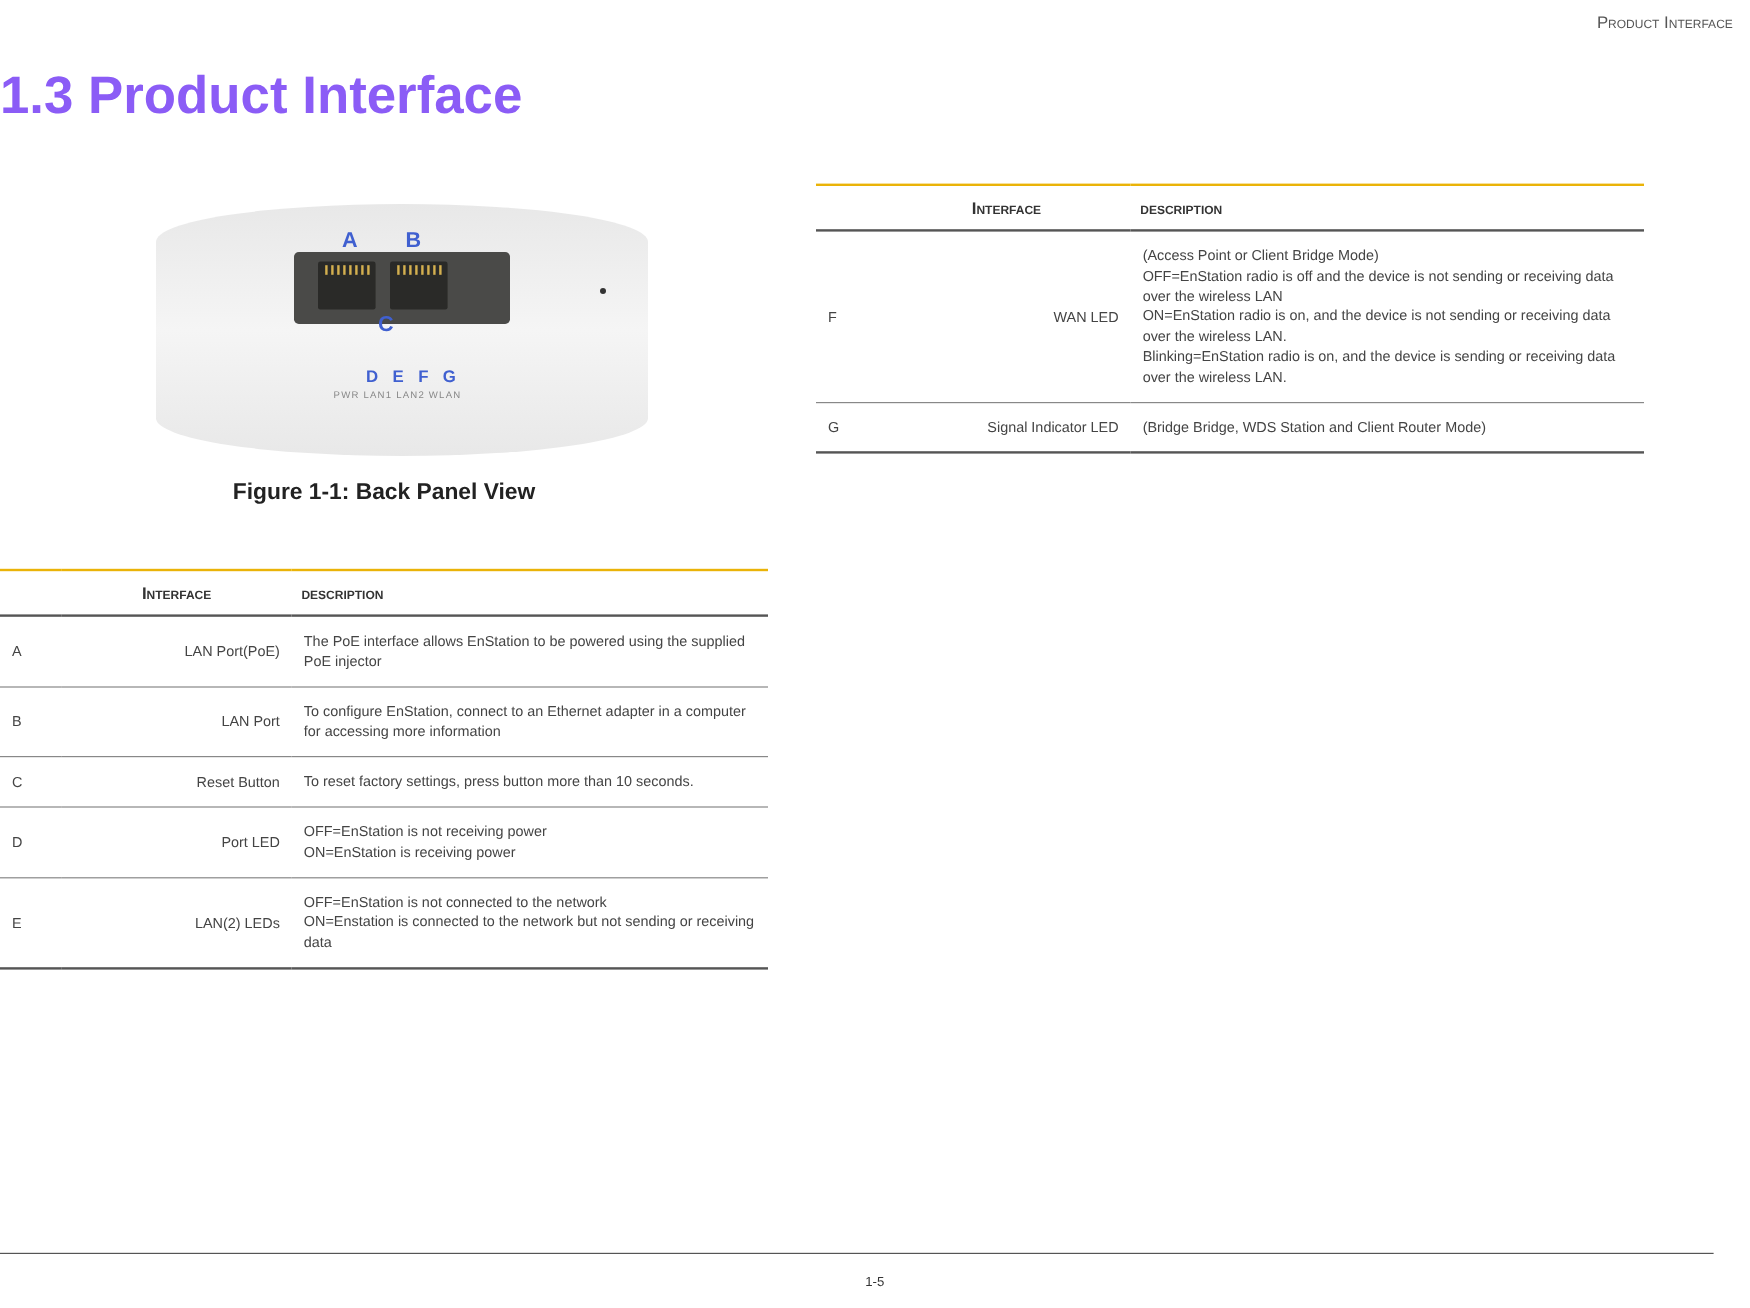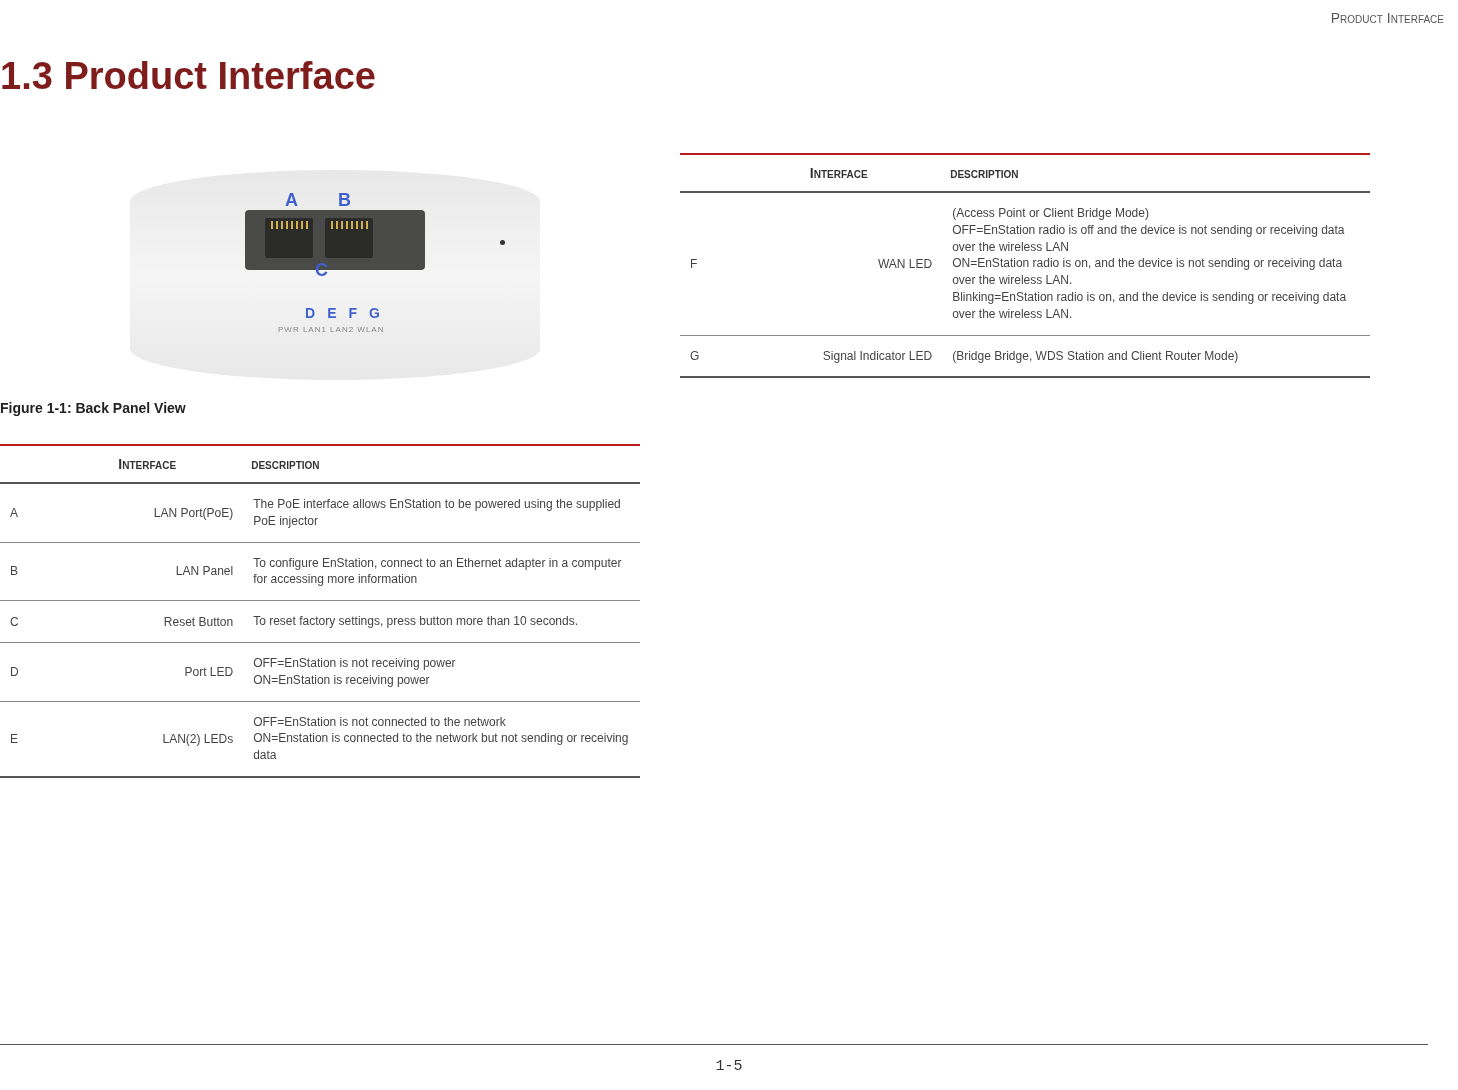--- a/index.html
+++ b/index.html
@@ -20,24 +20,24 @@
       top: 10px;
       right: 14px;
       font-size: 14px;
       font-variant: small-caps;
       color: #555;
     }
     .main-title {
       position: absolute;
       top: 55px;
       left: 0;
-      font-size: 38px;
+      font-size: 44px;
       font-weight: bold;
       font-family: Verdana, Arial, sans-serif;
-      color: #7f1d1d;
+      color: #8b5cf6;
     }
     .content {
       position: absolute;
       top: 150px;
       left: 0;
       right: 0;
       display: flex;
       gap: 40px;
     }
     .left-col {
@@ -119,32 +119,33 @@
     .dot-hole {
       position: absolute;
       top: 70px;
       right: 35px;
       width: 5px;
       height: 5px;
       background: #333;
       border-radius: 50%;
     }
     .figure-caption {
-      font-size: 14px;
+      text-align: center;
+      font-size: 19px;
       font-weight: bold;
       margin-top: 15px;
-      margin-bottom: 28px;
+      margin-bottom: 52px;
       color: #222;
     }
     table {
       width: 100%;
       border-collapse: collapse;
     }
     thead tr {
-      border-top: 2px solid #b91c1c;
+      border-top: 2px solid #eab308;
       border-bottom: 2px solid #555;
     }
     th {
       padding: 10px 8px;
       font-size: 14px;
       font-variant: small-caps;
       font-weight: bold;
       color: #333;
       text-align: center;
     }
@@ -174,23 +175,22 @@
     td.desc {
       text-align: left;
       width: 62%;
       line-height: 1.4;
     }
     .page-num {
       position: absolute;
       bottom: 15px;
       left: 50%;
       transform: translateX(-50%);
-      font-size: 15px;
+      font-size: 11px;
       color: #333;
-      font-family: Liberation Mono, monospace;
     }
     .hr-above-pagenum {
       position: absolute;
       bottom: 45px;
       left: 0;
       right: 30px;
       border-top: 1.5px solid #555;
     }
     .right-col table {
       margin-top: 3px;
@@ -258,21 +258,21 @@
         </tr>
       </thead>
       <tbody>
         <tr>
           <td class="letter">A</td>
           <td class="interface">LAN Port(PoE)</td>
           <td class="desc">The PoE interface allows EnStation to be powered using the supplied PoE injector</td>
         </tr>
         <tr>
           <td class="letter">B</td>
-          <td class="interface">LAN Panel</td>
+          <td class="interface">LAN Port</td>
           <td class="desc">To configure EnStation, connect to an Ethernet adapter in a computer for accessing more information</td>
         </tr>
         <tr>
           <td class="letter">C</td>
           <td class="interface">Reset Button</td>
           <td class="desc">To reset factory settings, press button more than 10 seconds.</td>
         </tr>
         <tr>
           <td class="letter">D</td>
           <td class="interface">Port LED</td>

